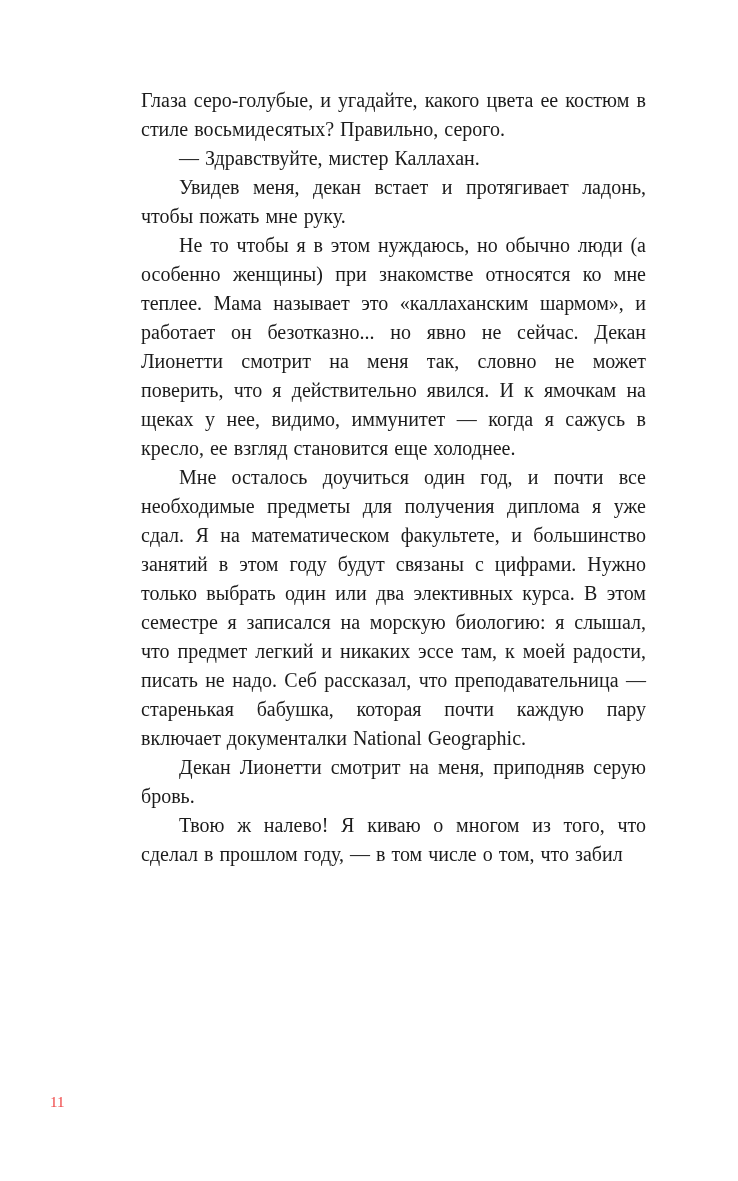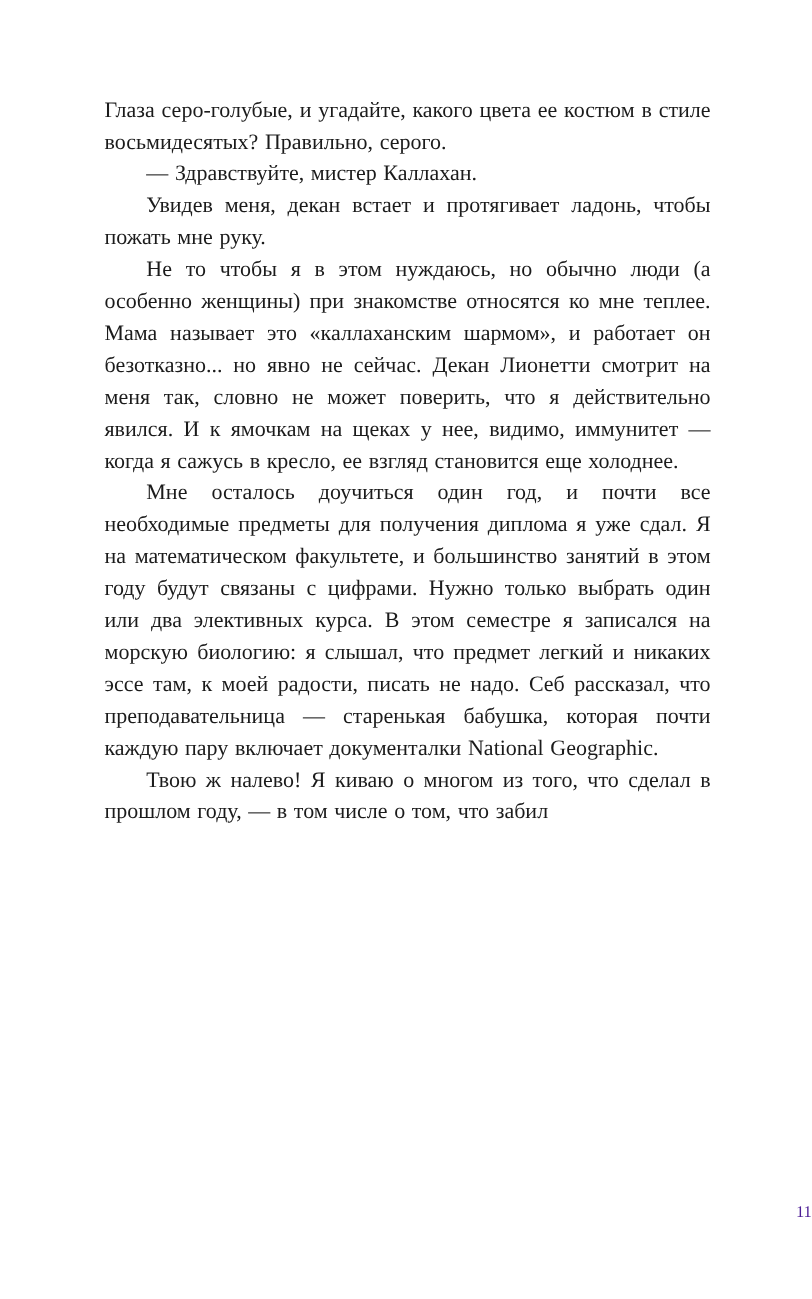--- a/index.html
+++ b/index.html
@@ -12,20 +12,21 @@
     background: #ffffff;
     font-family: "Liberation Serif", "DejaVu Serif", serif;
     color: #1b1b1b;
     position: relative;
     overflow: hidden;
   }
   .page {
     position: absolute;
     inset: 0;
     background: #ffffff;
+    margin-left: 46px;
   }
   .text-block {
     position: absolute;
     left: 95px;
     right: 92px;
     top: 86px;
   }
   .text-block p {
     margin: 0;
     font-size: 20px;
@@ -37,31 +38,32 @@
     -webkit-hyphens: auto;
   }
   .text-block p.no-indent {
     text-indent: 0;
   }
   .page-number {
     position: absolute;
     bottom: 70px;
     left: 4px;
     right: 0;
-    text-align: right;
+    text-align: left;
     font-size: 15px;
-    color: #4c1d95;
+    color: #ef4444;
   }
 </style>
 </head>
 <body>
 
 <div class="page">
   <div class="text-block">
     <p class="no-indent">Глаза серо-голубые, и угадайте, какого цвета ее костюм в стиле восьмидесятых? Правильно, серого.</p>
     <p>— Здравствуйте, мистер Каллахан.</p>
     <p>Увидев меня, декан встает и протягивает ладонь, чтобы пожать мне руку.</p>
     <p>Не то чтобы я в этом нуждаюсь, но обычно люди (а особенно женщины) при знакомстве относятся ко мне теплее. Мама называет это «каллаханским шармом», и работает он безотказно... но явно не сейчас. Декан Лионетти смотрит на меня так, словно не может поверить, что я действительно явился. И к ямочкам на щеках у нее, видимо, иммунитет — когда я сажусь в кресло, ее взгляд становится еще холоднее.</p>
     <p>Мне осталось доучиться один год, и почти все необходимые предметы для получения диплома я уже сдал. Я на математическом факультете, и большинство занятий в этом году будут связаны с цифрами. Нужно только выбрать один или два элективных курса. В этом семестре я записался на морскую биологию: я слышал, что предмет легкий и никаких эссе там, к моей радости, писать не надо. Себ рассказал, что преподавательница — старенькая бабушка, которая почти каждую пару включает документалки National Geographic.</p>
+    <p>Декан Лионетти смотрит на меня, приподняв серую бровь.</p>
     <p>Твою ж налево! Я киваю о многом из того, что сделал в прошлом году, — в том числе о том, что забил</p>
   </div>
   <div class="page-number">11</div>
 </div>
 
 </body></html>

